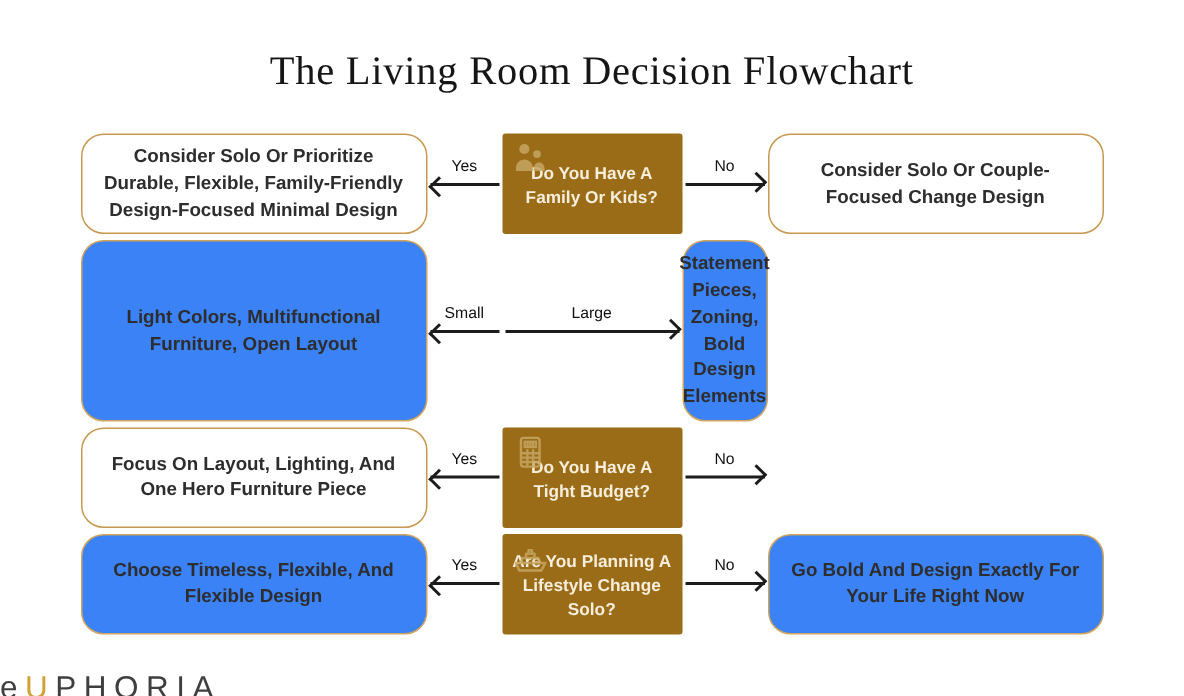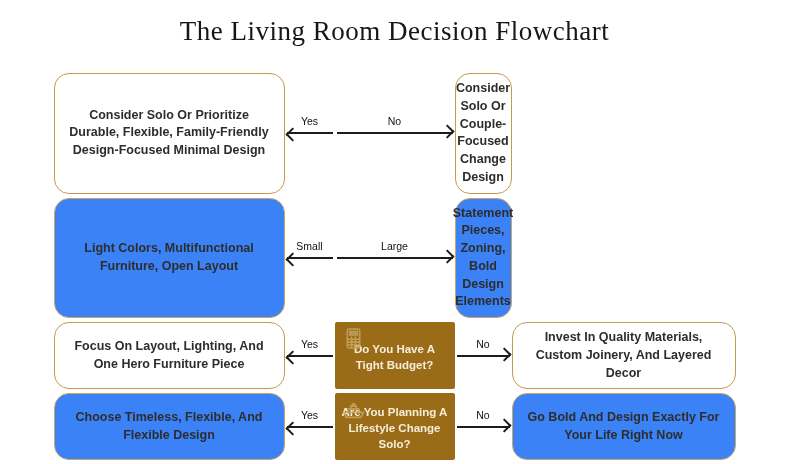--- a/index.html
+++ b/index.html
@@ -4,21 +4,21 @@
 <style>
   * { margin: 0; padding: 0; box-sizing: border-box; }
   html, body { background: #ffffff; }
   body { font-family: "Liberation Sans", sans-serif; }
 
   .page {
     width: 789px; height: 464px;
     background: #ffffff;
     position: relative;
     overflow: hidden;
-    padding-top: 16px;
+    padding-top: 32px;
   }
 
   .title {
     font-family: "Liberation Serif", "DejaVu Serif", serif;
     font-weight: 400;
     font-size: 27px;
     color: #161616;
     text-align: center;
     letter-spacing: 0.5px;
   }
@@ -138,20 +138,31 @@
 <div class="page">
 
   <h1 class="title">The Living Room Decision Flowchart</h1>
 
   <div class="chart">
 
     <div class="row white">
       <div class="side-box">Consider Solo Or Prioritize Durable, Flexible, Family-Friendly Design-Focused Minimal Design</div>
       <div class="arrow left">
         <span class="lbl">Yes</span>
+      </div>
+      <div class="q-box">
+        <span class="q-icon">
+          <svg viewBox="0 0 24 24" fill="#C7A662">
+            <circle cx="8.5" cy="6.5" r="3"></circle>
+            <path d="M3.5 19.5v-1.8c0-2.8 2.2-5 5-5s5 2.2 5 5v1.8z"></path>
+            <circle cx="16" cy="9.5" r="2.3"></circle>
+            <path d="M14 19.5v-1.2c0-2.2 1.5-3.8 3.3-3.8 1.7 0 3.2 1.6 3.2 3.7v1.3z"></path>
+          </svg>
+        </span>
+        <span>Do You Have A Family Or Kids?</span>
       </div>
       <div class="arrow right">
         <span class="lbl">No</span>
       </div>
       <div class="side-box">Consider Solo Or Couple-Focused Change Design</div>
     </div>
 
     <div class="row cream">
       <div class="side-box">Light Colors, Multifunctional Furniture, Open Layout</div>
       <div class="arrow left">
@@ -176,21 +187,20 @@
             <path d="M10.4 6.7v1.3M12 6.7v1.3M13.6 6.7v1.3"></path>
             <path d="M6.5 12.6h11M6.5 15.2h11M6.5 17.8h11"></path>
             <path d="M10.3 10.8v9.7M13.7 10.8v9.7"></path>
           </svg>
         </span>
         <span>Do You Have A Tight Budget?</span>
       </div>
       <div class="arrow right">
         <span class="lbl">No</span>
       </div>
-      <div class="side-box">Invest In Quality Materials, Custom Joinery, And Layered Decor</div>
     </div>
 
     <div class="row cream">
       <div class="side-box">Choose Timeless, Flexible, And Flexible Design</div>
       <div class="arrow left">
         <span class="lbl">Yes</span>
       </div>
       <div class="q-box">
         <span class="q-icon">
           <svg viewBox="0 0 24 24" fill="none" stroke="#C7A662" stroke-width="1.5" stroke-linecap="round" stroke-linejoin="round">

